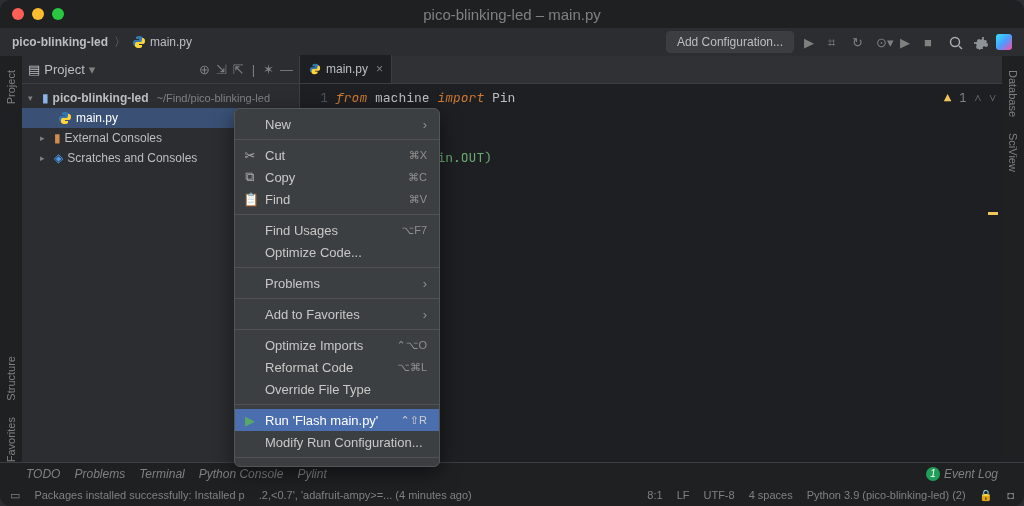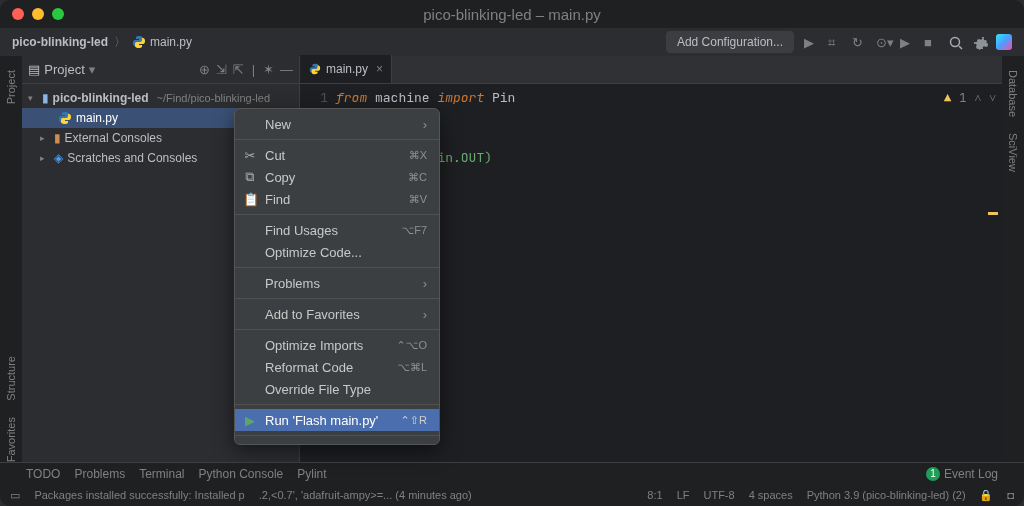--- a/index.html
+++ b/index.html
@@ -133,21 +133,21 @@
   .mi.sel{ background:#4b6eaf; color:#fff;}
   .mi .ic { position:absolute; left:8px; width:14px; text-align:center; color:#aaa;}
   .mi .sc { color:#8f8f8f; font-size:11px;}
   .mi.sel .sc{color:#d0d0d0;}
   .mi .chev { color:#8f8f8f;}
   .sep { height:1px; background: var(--divider); margin:4px 0;}
 
   
   .bottom-tools {
     height:22px; display:flex; align-items:center; gap:14px; padding:0 26px; background: var(--bg-dark); font-size:12px; color:var(--muted);
-    border-top:1px solid var(--border); justify-content:space-between;
+    border-top:1px solid var(--border); justify-content:space-between;font-style:italic;
   }
   .bottom-tools .spacer{flex:1;}
   .event-badge{ display:flex; align-items:center; gap:4px;}
   .badge1{ width:14px;height:14px;border-radius:50%;background:#1f9e5a;color:#fff;display:flex;align-items:center;justify-content:center;font-size:10px;}
   .statusbar {
     height:22px; display:flex; align-items:center; padding:0 10px; background: var(--bg-dark); font-size:11px; color:var(--muted); gap:14px;
   }
   .statusbar .spacer{flex:1;}
 
   svg { display:block; }
@@ -371,15 +371,18 @@
     </div>
   <div class="mi">
       <span>Override File Type</span>
     </div>
   <div class="sep"></div>
   <div class="mi sel">
       <span class="ic" style="color:#59a869">▶</span>
       <span>Run 'Flash main.py'</span>
       <span class="sc">⌃⇧R</span>
     </div>
+  <div class="mi">
+      <span>Modify Run Configuration...</span>
+    </div>
   <div class="sep"></div>
 
 </div>
 
 </body></html>

